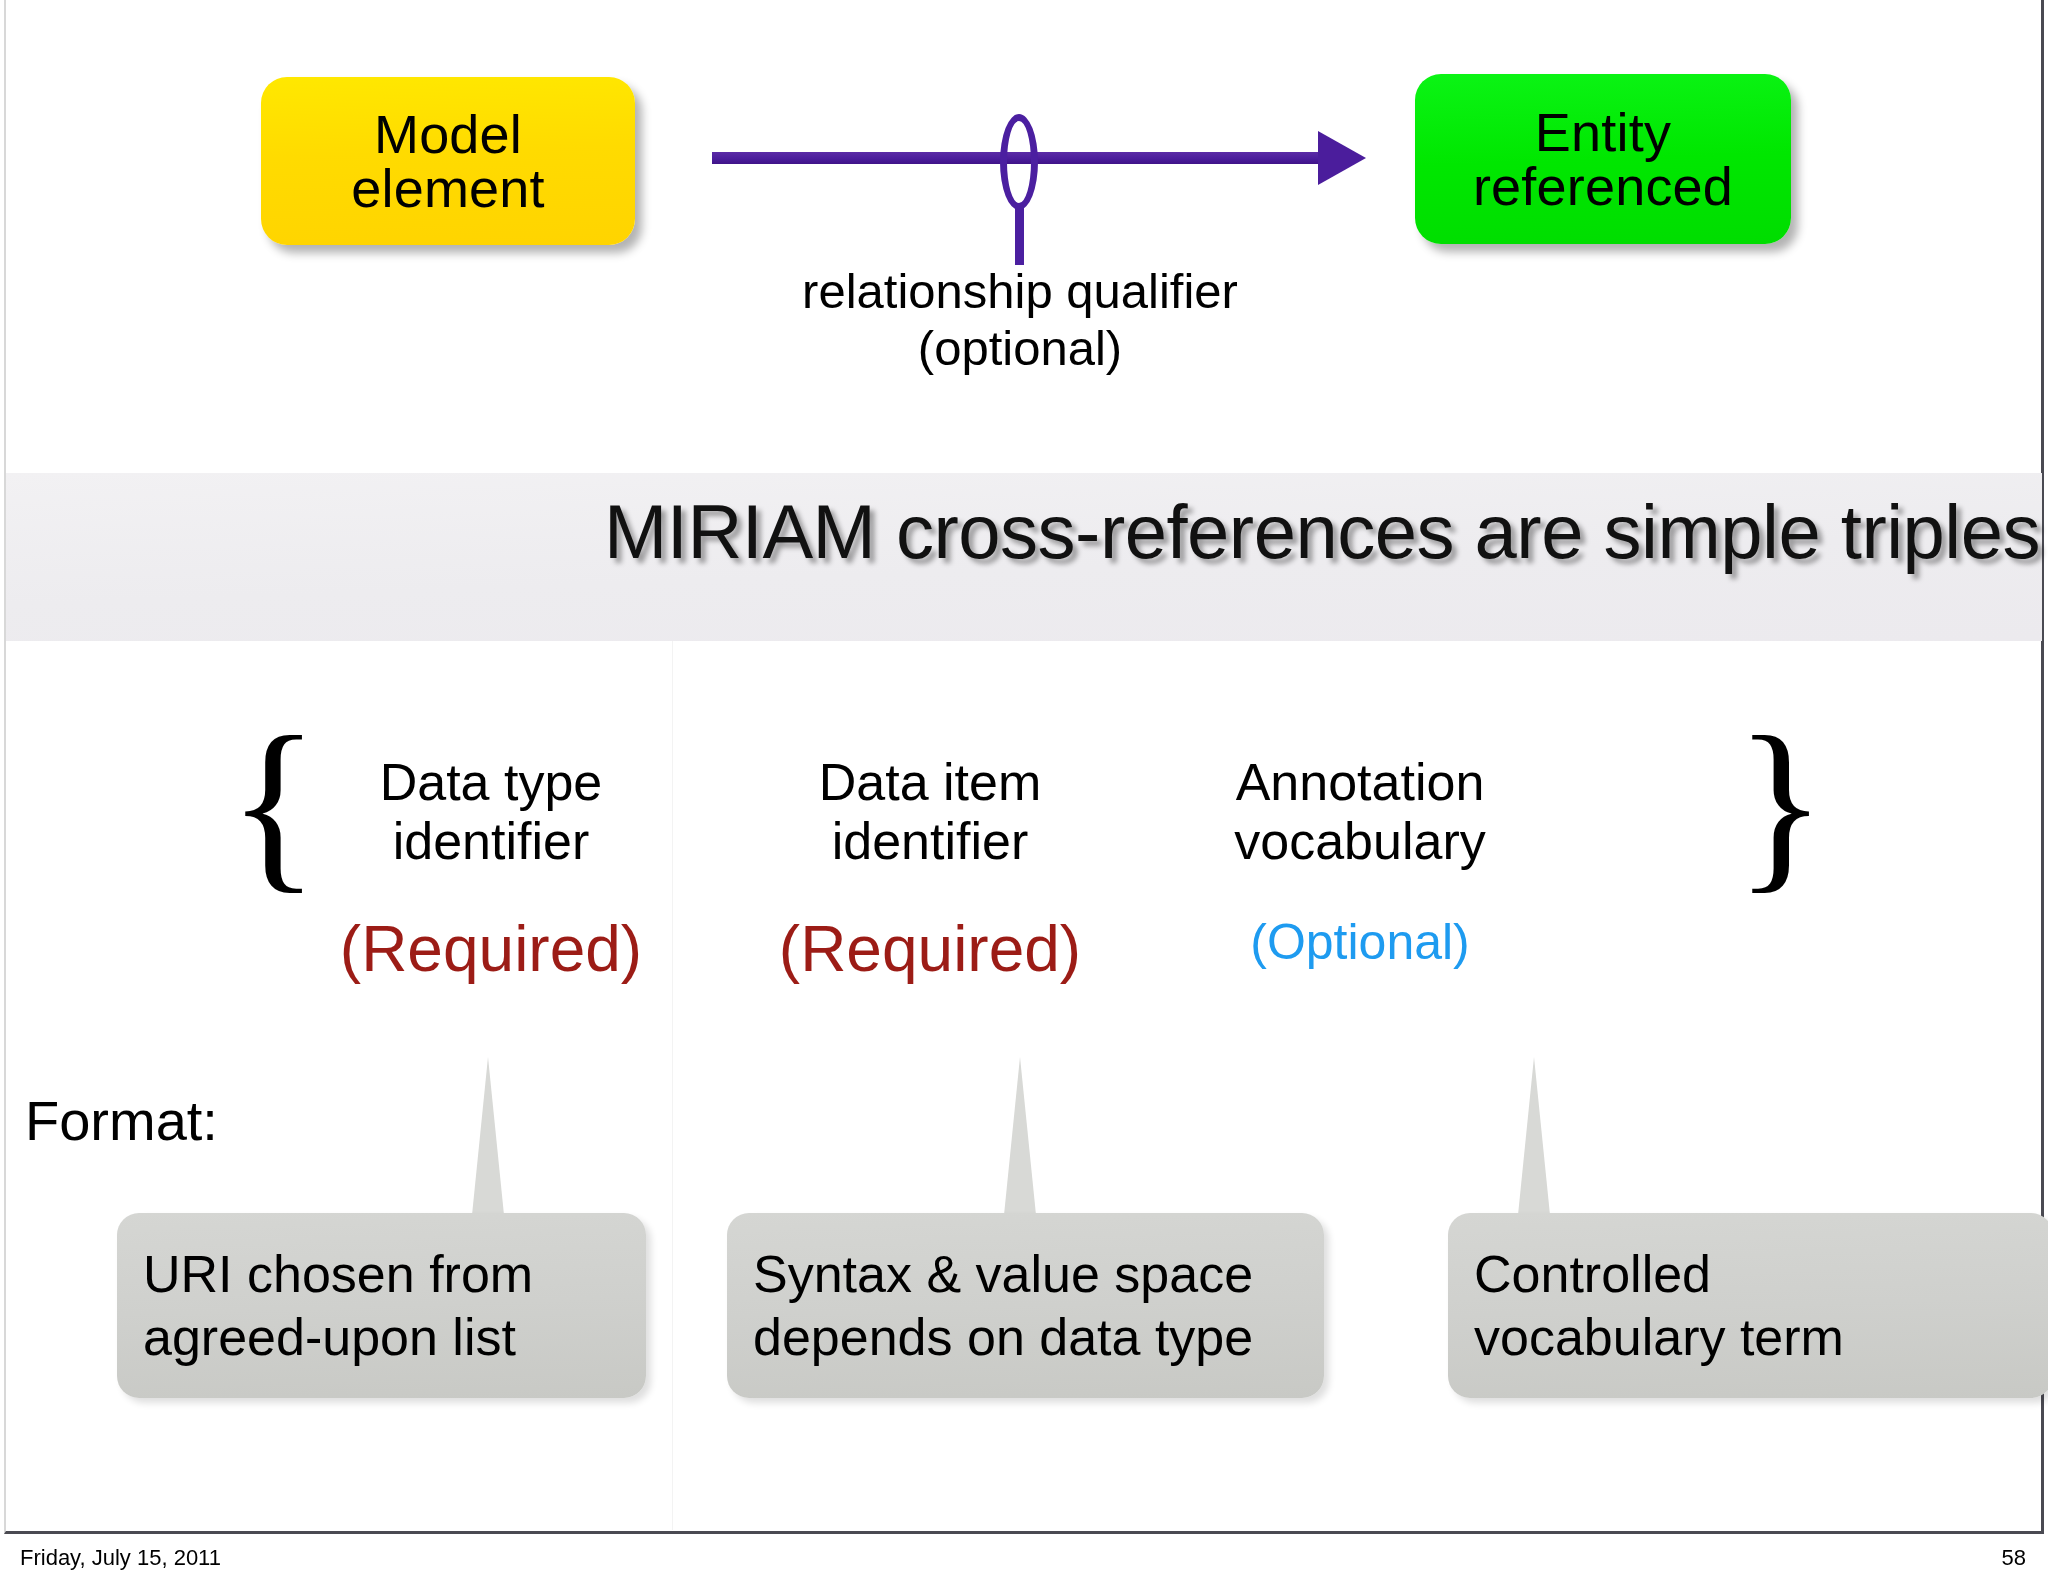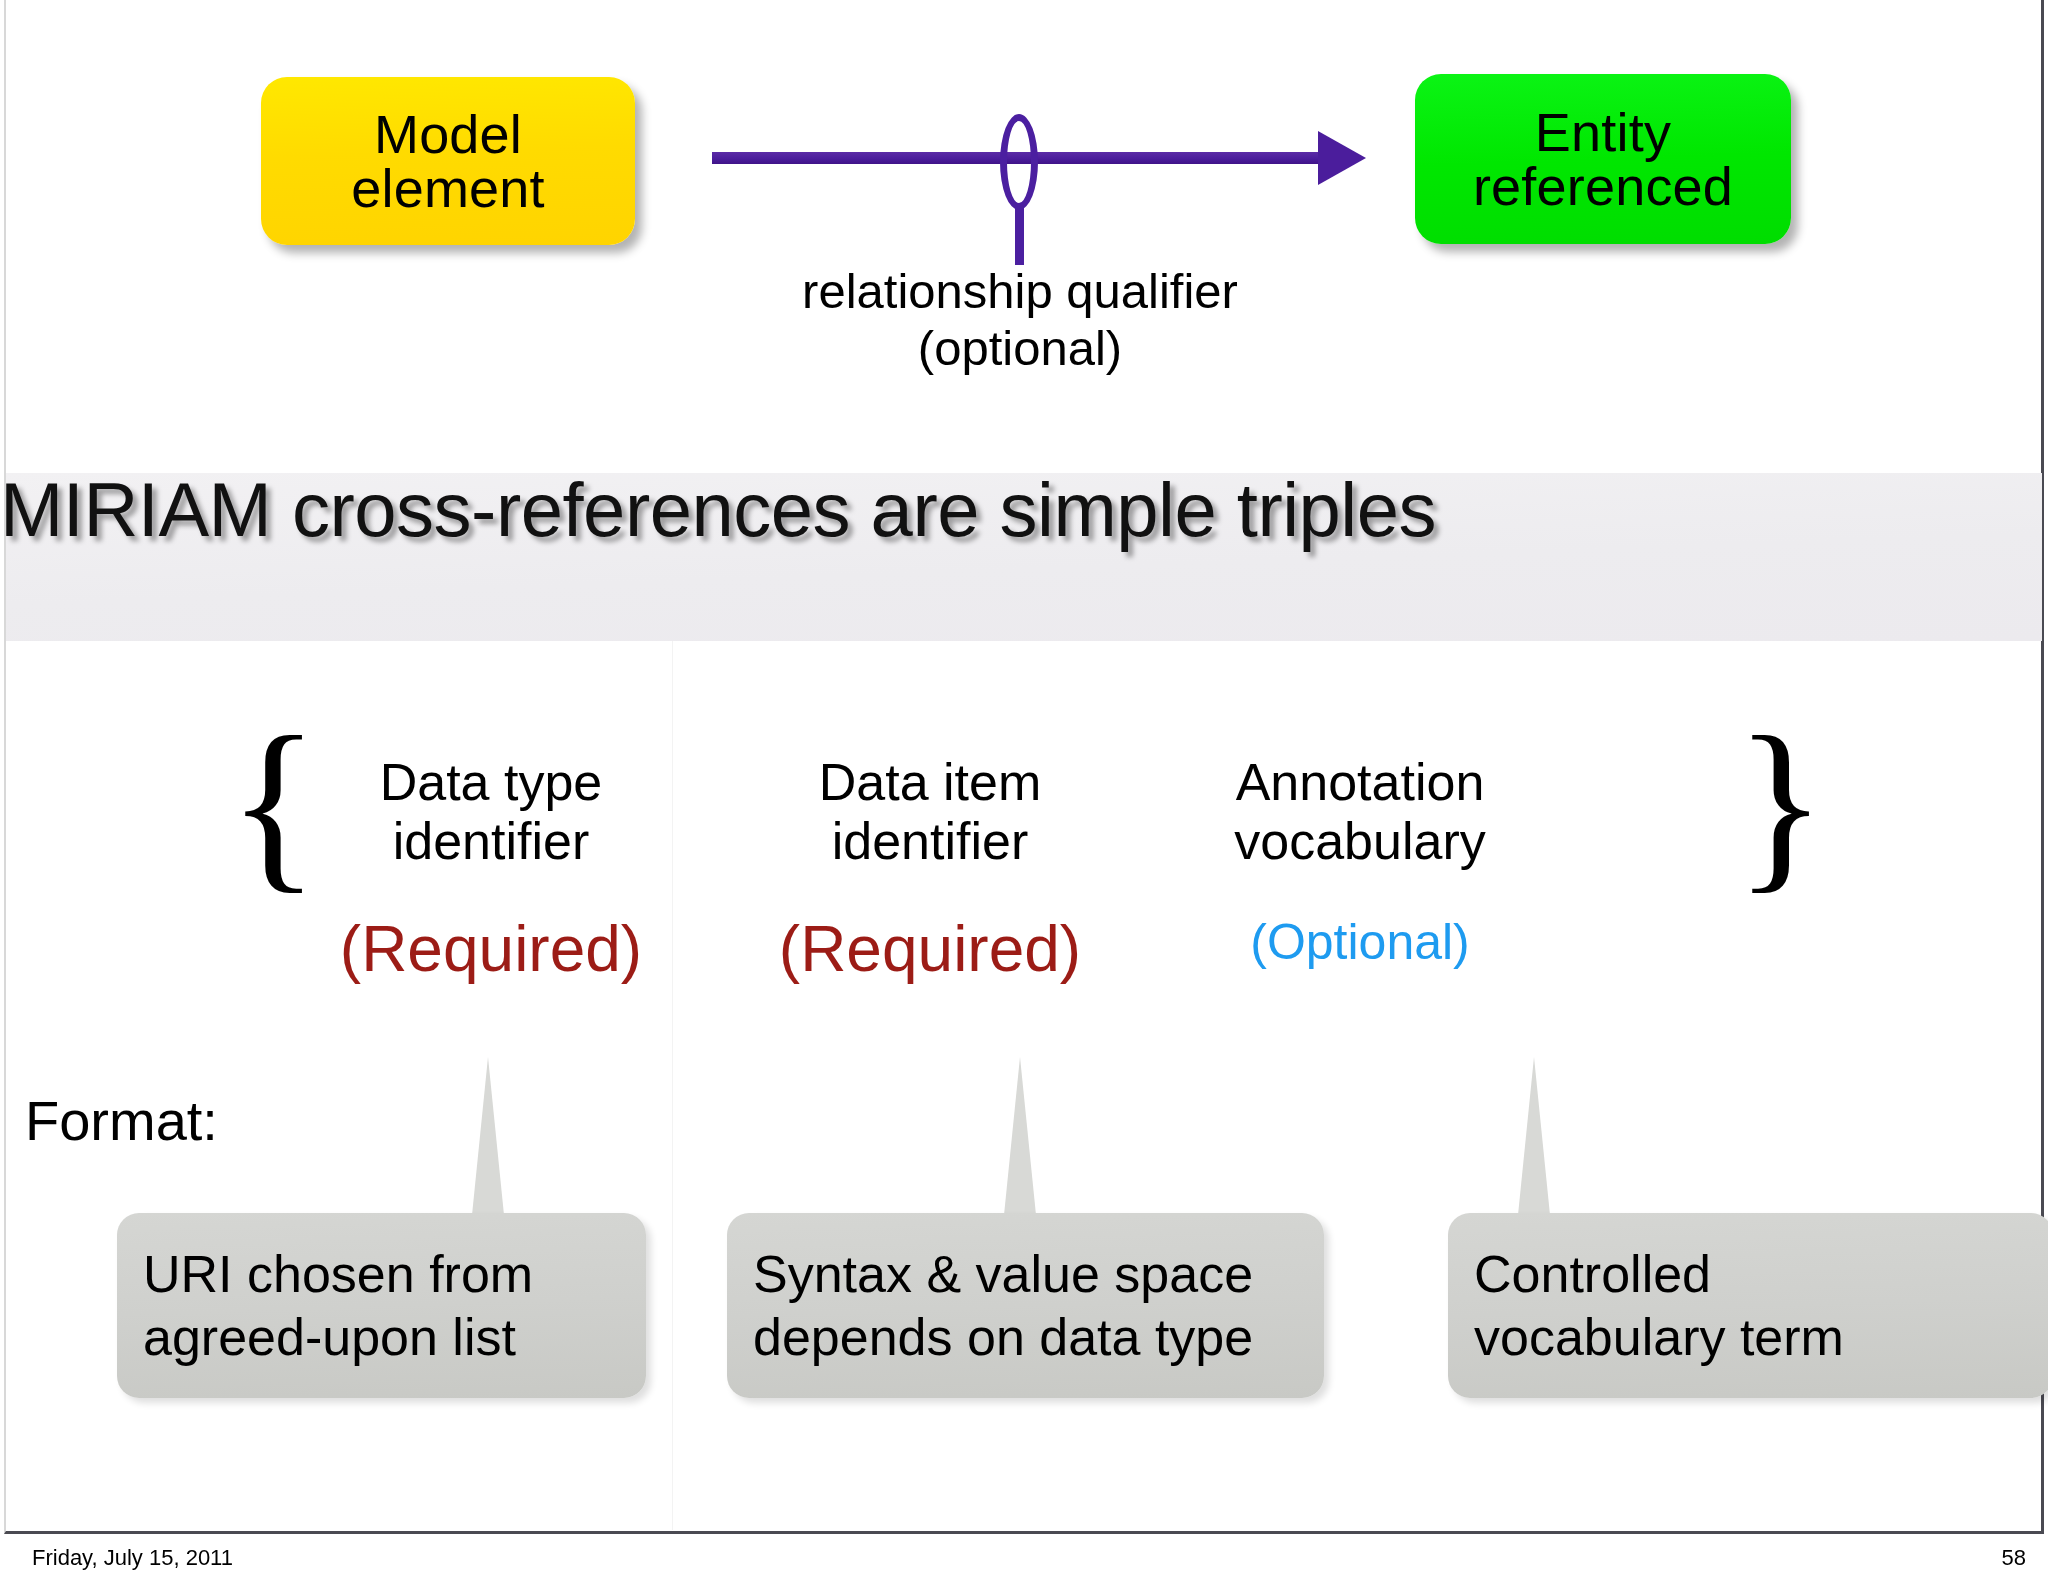--- a/index.html
+++ b/index.html
@@ -127,23 +127,23 @@
     position: absolute;
     left: 6px;
     top: 473px;
     width: 2036px;
     height: 168px;
     background: linear-gradient(178deg, #f2f1f3 0%, #edecef 55%, #eceaee 100%);
   }
   .title-text {
     position: absolute;
     left: 0;
-    top: 472px;
+    top: 494px;
     width: 2040px;
-    text-align: left;
+    text-align: right;
     font-size: 76px;
     line-height: 1;
     color: #111;
     letter-spacing: -0.5px;
     text-shadow: 5px 5px 5px rgba(0,0,0,0.35);
   }
 
   
   .brace {
     position: absolute;
@@ -230,21 +230,21 @@
     top: 1539px;
     width: 2048px;
     height: 37px;
     display: flex;
     align-items: center;
     justify-content: space-between;
     font-size: 22px;
     color: #000;
     font-family: "Liberation Sans", sans-serif;
   }
-  .footer .date { margin-left: 32px; }
+  .footer .date { margin-left: 20px; }
   .footer .page { margin-right: 22px; }
 </style>
 </head>
 <body>
 
 <div id="slide">
 
   <div class="slide-frame"></div>
   <div class="faint-vline"></div>
 

